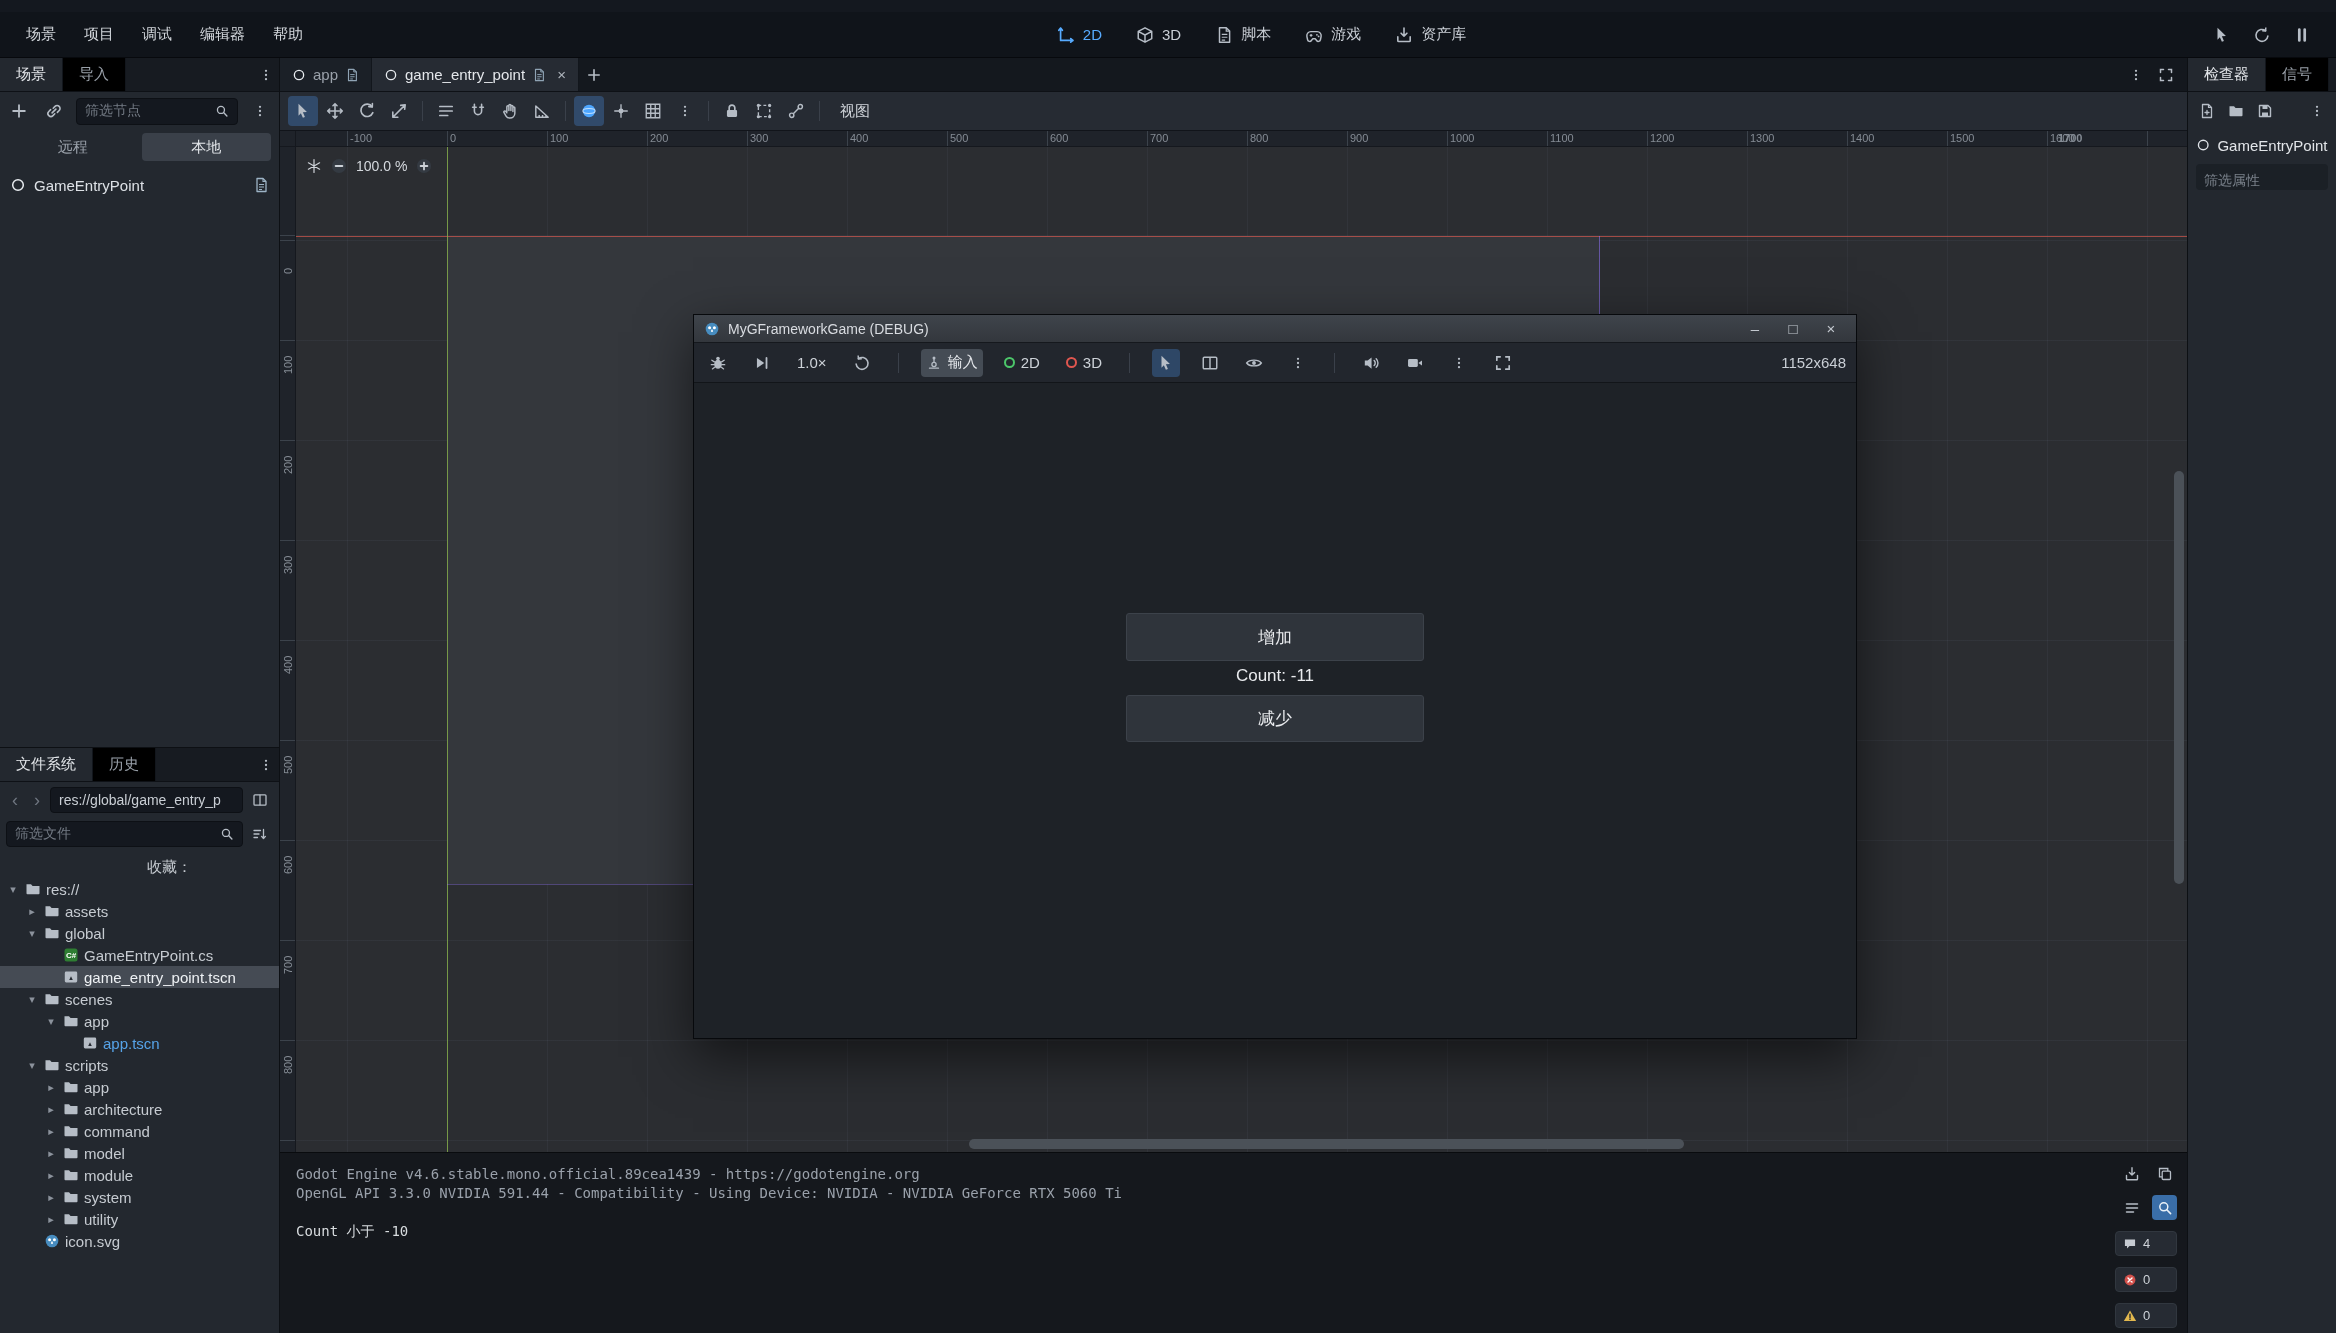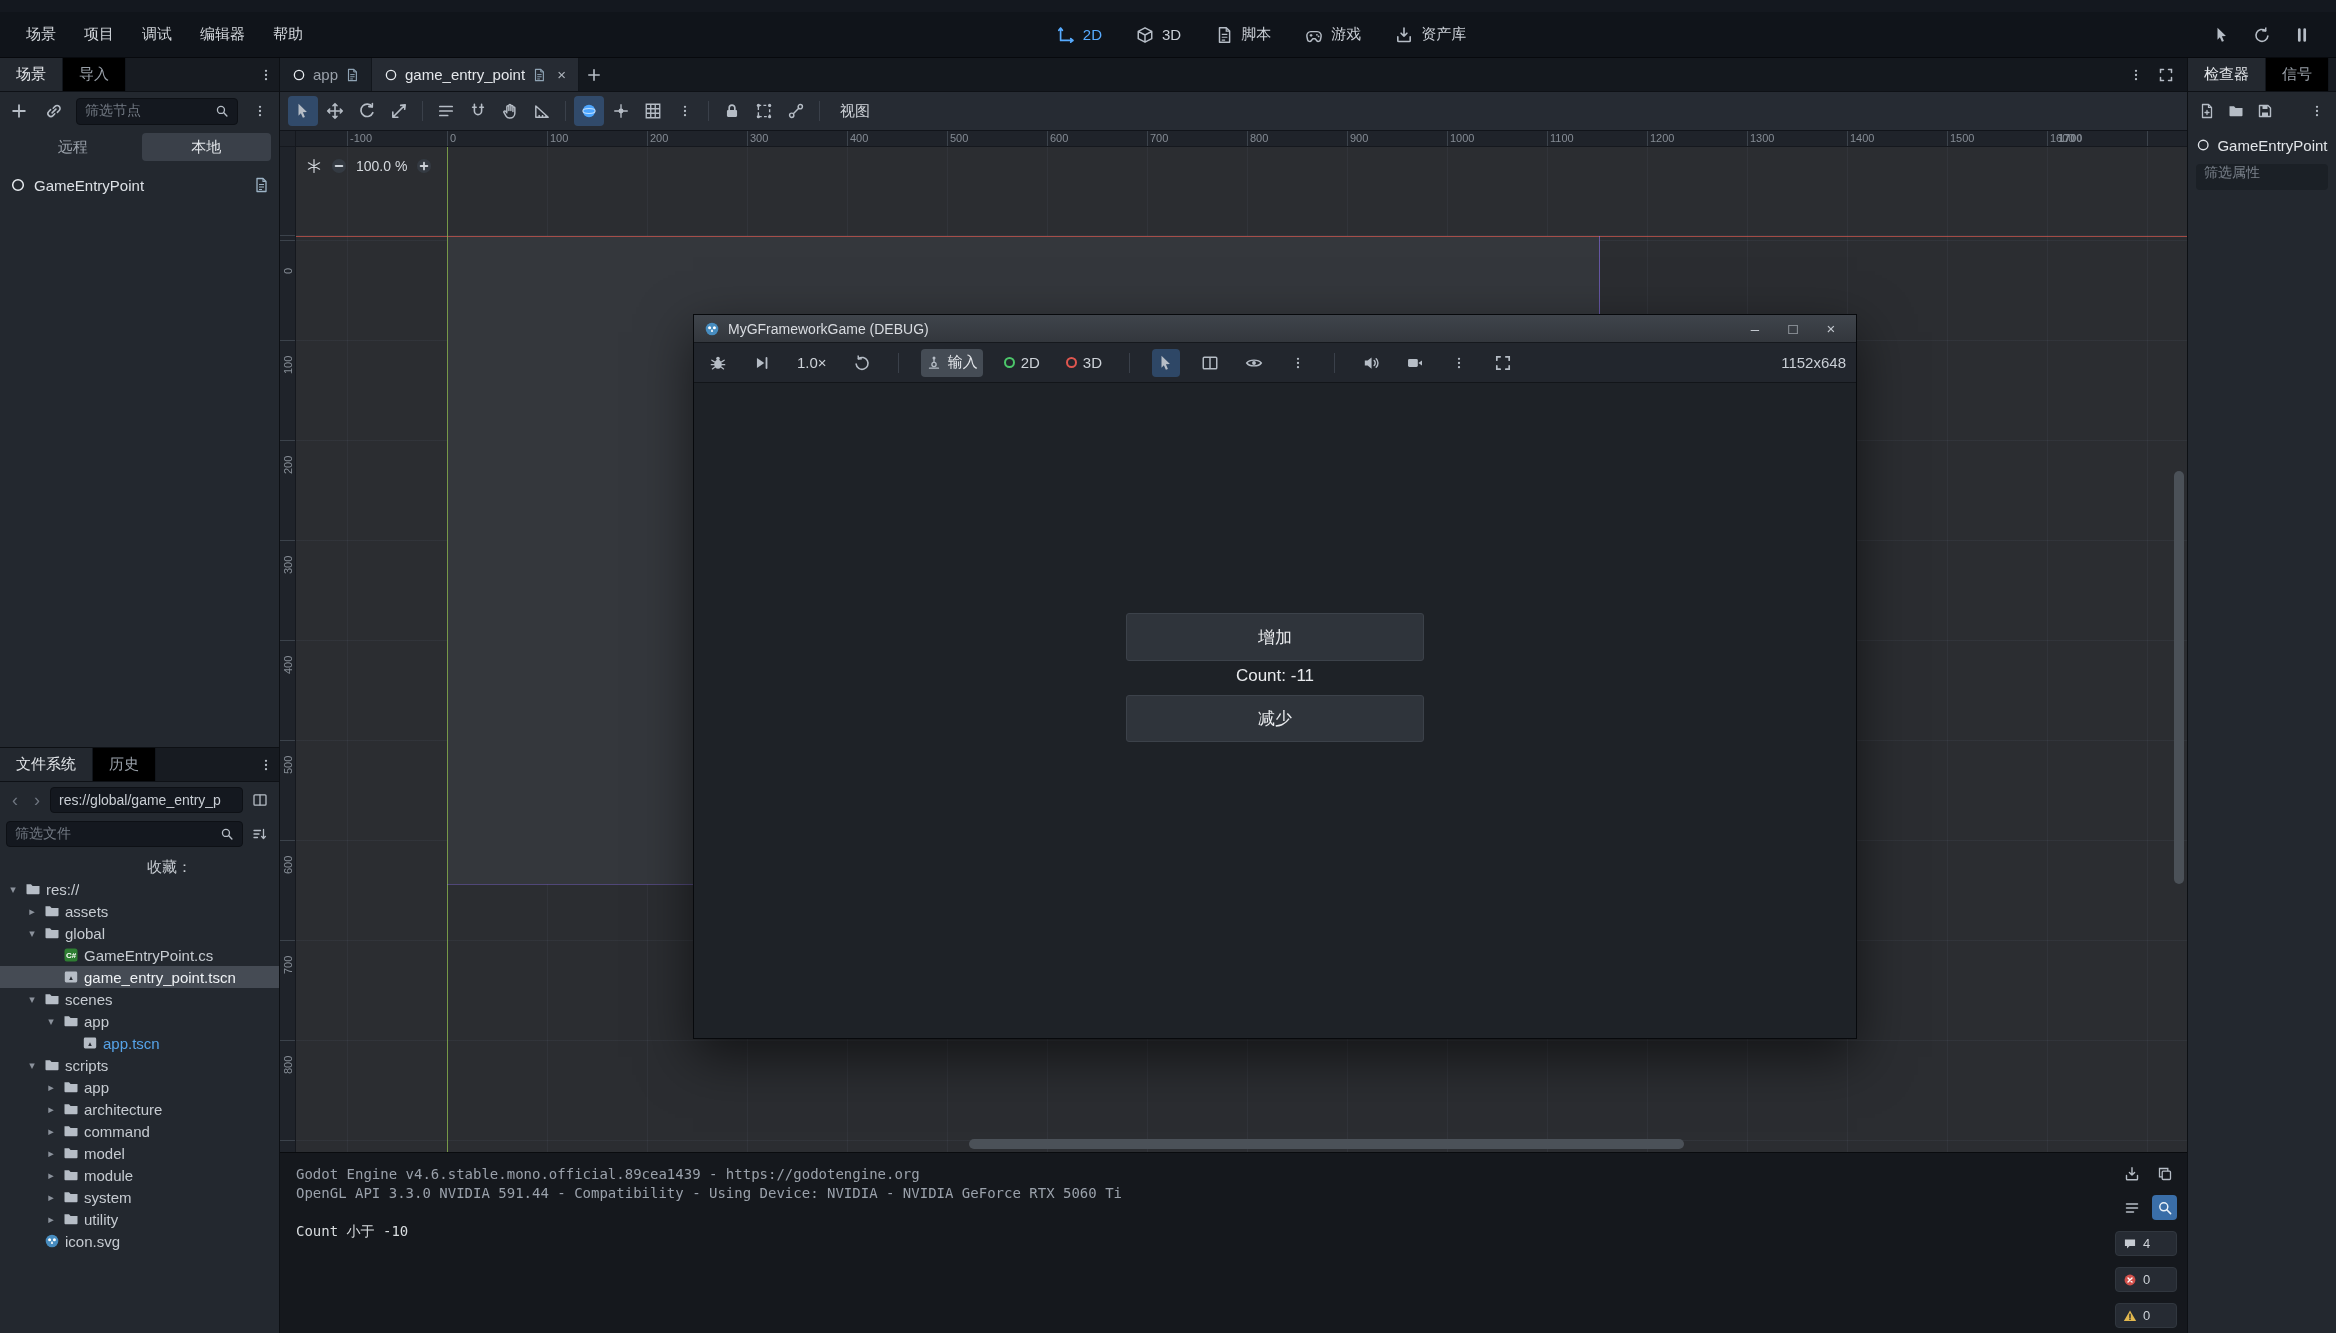--- a/index.html
+++ b/index.html
@@ -109,21 +109,21 @@
   .obtn{width:25px;height:25px;display:flex;align-items:center;justify-content:center;border-radius:4px;}
   .obtn.blue{background:#3a6ea8;}
   .obadge{display:flex;align-items:center;gap:6px;background:#262b33;border:1px solid #31373f;border-radius:4px;height:25px;padding:0 7px;margin-top:11px;justify-content:flex-start;}
   .obadge span{font-size:13px;color:#cdd2d8;}
 
   
   #right-dock{position:absolute;right:0;top:46px;width:149px;bottom:0;background:#23282f;border-left:1px solid #0d1014;}
   .insp-toolbar{height:38px;display:flex;align-items:center;gap:3px;padding:0 6px;}
   .insp-node{height:30px;display:flex;align-items:center;gap:7px;padding:0 8px;}
   .insp-node span{font-size:15px;color:#e2e5e9;white-space:nowrap;overflow:hidden;}
-  .insp-filter{margin:4px 8px;height:26px;background:#1b2026;border-radius:4px;display:flex;align-items:flex-start;padding:0 8px;font-size:14px;color:#79808a;}
+  .insp-filter{margin:4px 8px;height:26px;background:#1b2026;border-radius:4px;display:flex;align-items:flex-end;padding:0 8px;font-size:14px;color:#79808a;}
 </style>
 </head>
 <body>
 
 <svg width="0" height="0" style="position:absolute" aria-hidden="true">
 <defs>
 <symbol id="i-cursor" viewBox="0 0 16 16">
         <path d="M4 1.5 L11.5 8.8 L7.9 9.2 L9.7 13.3 L7.9 14.1 L6.1 10 L4 12.3 Z" fill="currentColor" stroke="none"></path>
       </symbol>
 <symbol id="i-move" viewBox="0 0 16 16">

